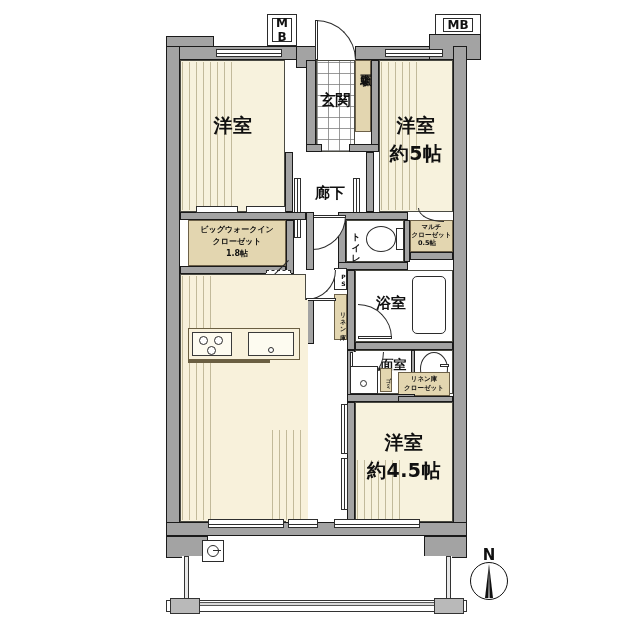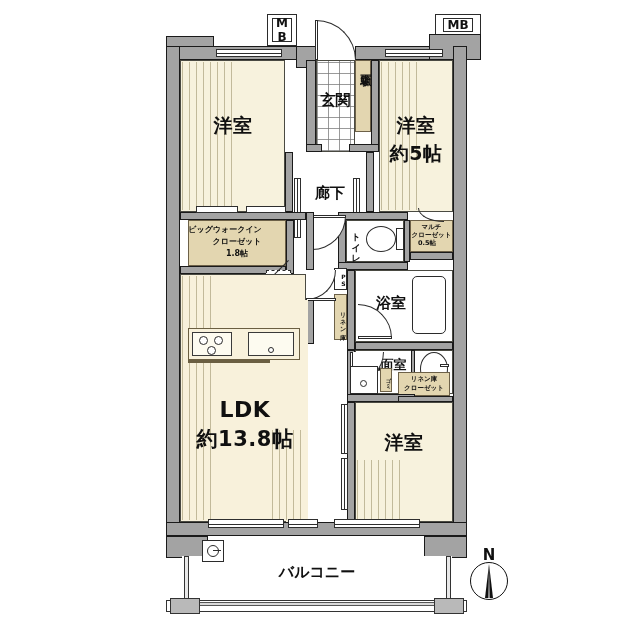--- a/index.html
+++ b/index.html
@@ -149,21 +149,21 @@
   <div class="wall" style="left:285px;top:152px;width:8px;height:60px;"></div>
   <div class="sash" style="left:294px;top:178px;width:7px;height:60px;"></div>
   <div class="sashline" style="left:297px;top:178px;width:1.2px;height:60px;"></div>
 
   <div class="wall" style="left:366px;top:152px;width:8px;height:60px;"></div>
   <div class="sash" style="left:353px;top:178px;width:7px;height:60px;"></div>
   <div class="sashline" style="left:356px;top:178px;width:1.2px;height:60px;"></div>
 
   <div class="wall" style="left:180px;top:212px;width:126px;height:8px;"></div>
   <div class="room tan" style="left:188px;top:220px;width:98px;height:46px;"></div>
-  <div class="lbl xs" style="left:176px;top:226px;width:98px;">ビッグウォークイン</div>
+  <div class="lbl xs" style="left:188px;top:226px;width:98px;">ビッグウォークイン</div>
   <div class="lbl xs" style="left:188px;top:238px;width:98px;">クローゼット</div>
   <div class="lbl xs" style="left:188px;top:250px;width:98px;">1.8帖</div>
   <div class="wall" style="left:180px;top:266px;width:106px;height:8px;"></div>
   <div class="wall" style="left:286px;top:220px;width:8px;height:54px;"></div>
 
   <div class="sash" style="left:196px;top:206px;width:42px;height:7px;"></div>
   <div class="sash" style="left:246px;top:206px;width:40px;height:7px;"></div>
 
   <div class="pillar" style="left:266px;top:270px;width:25px;height:25px;"></div>
 
@@ -223,52 +223,50 @@
   <div class="room tan" style="left:398px;top:372px;width:52px;height:24px;"></div>
   <div class="lbl xxs" style="left:398px;top:376px;width:52px;">リネン庫</div>
   <div class="lbl xxs" style="left:398px;top:385px;width:52px;">クローゼット</div>
   <div class="wall" style="left:347px;top:394px;width:68px;height:8px;"></div>
   <div class="wall" style="left:398px;top:396px;width:55px;height:6px;"></div>
   <div class="swing tr" style="left:405px;top:402px;width:26px;height:14px;background:transparent;"></div>
 
   <div class="room wood" style="left:355px;top:402px;width:98px;height:120px;"></div>
   <div class="hatchv" style="left:357px;top:460px;width:44px;height:60px;"></div>
   <div class="lbl big" style="left:355px;top:432px;width:98px;">洋室</div>
+  <div class="lbl big" style="left:355px;top:460px;width:98px;">約4.5帖</div>
   <div class="wall" style="left:347px;top:402px;width:8px;height:120px;"></div>
 
   <div class="sash" style="left:341px;top:404px;width:7px;height:50px;"></div>
   <div class="sashline" style="left:344px;top:404px;width:1.2px;height:50px;"></div>
   <div class="sash" style="left:341px;top:458px;width:7px;height:52px;"></div>
   <div class="sashline" style="left:344px;top:458px;width:1.2px;height:52px;"></div>
 
   <div class="room ldk" style="left:180px;top:274px;width:126px;height:248px;"></div>
   <div class="room ldk" style="left:286px;top:300px;width:22px;height:222px;border:none;"></div>
   <div class="hatchv" style="left:182px;top:276px;width:34px;height:244px;"></div>
   <div class="hatchv" style="left:272px;top:430px;width:34px;height:90px;"></div>
-  <div class="lbl big" style="left:185px;top:398px;width:120px;font-size:22px;">LDK</div>
-  <div class="lbl big" style="left:183px;top:428px;width:124px;font-size:21px;">約13.8帖</div>
 
   <div class="fixture" style="left:188px;top:328px;width:112px;height:32px;border:1.4px solid #6b5f42;background:#f8f1db;"></div>
   <div class="fixture" style="left:192px;top:332px;width:40px;height:24px;border:1.3px solid #3a3a3a;background:#fdfbf0;"></div>
   <div class="dot" style="left:199px;top:336px;width:9px;height:9px;"></div>
   <div class="dot" style="left:214px;top:336px;width:9px;height:9px;"></div>
   <div class="dot" style="left:207px;top:346px;width:9px;height:9px;"></div>
   <div class="fixture" style="left:248px;top:332px;width:46px;height:24px;border:1.3px solid #3a3a3a;background:#fdfbf0;"></div>
   <div class="dot" style="left:268px;top:347px;width:6px;height:6px;"></div>
   <div class="fixture" style="left:188px;top:360px;width:82px;height:3px;border:none;background:#6b5f42;"></div>
 
   <div class="sash" style="left:208px;top:519px;width:76px;height:9px;"></div>
   <div class="sashline" style="left:208px;top:523.5px;width:76px;height:1.4px;"></div>
   <div class="sash" style="left:288px;top:519px;width:30px;height:9px;"></div>
   <div class="sashline" style="left:288px;top:523.5px;width:30px;height:1.4px;"></div>
   <div class="sash" style="left:334px;top:519px;width:86px;height:9px;"></div>
   <div class="sashline" style="left:334px;top:523.5px;width:86px;height:1.4px;"></div>
 
   <div class="balc" style="left:182px;top:556px;width:270px;height:50px;border:none;background:#ffffff;"></div>
-  <div class="lbl mid" style="left:252px;top:564px;width:130px;font-size:15px;">バルコニー</div>
 
   <div class="post" style="left:184px;top:556px;width:5px;height:50px;background:#e8e8e8;"></div>
   <div class="post" style="left:446px;top:556px;width:5px;height:50px;background:#e8e8e8;"></div>
 
   <div class="rail" style="left:166px;top:600px;width:301px;height:12px;"></div>
   <div class="railin" style="left:176px;top:602px;width:281px;height:4px;"></div>
   <div class="post" style="left:170px;top:598px;width:30px;height:16px;"></div>
   <div class="post" style="left:434px;top:598px;width:30px;height:16px;"></div>
 
   <div class="fixture" style="left:202px;top:540px;width:22px;height:22px;"></div>

